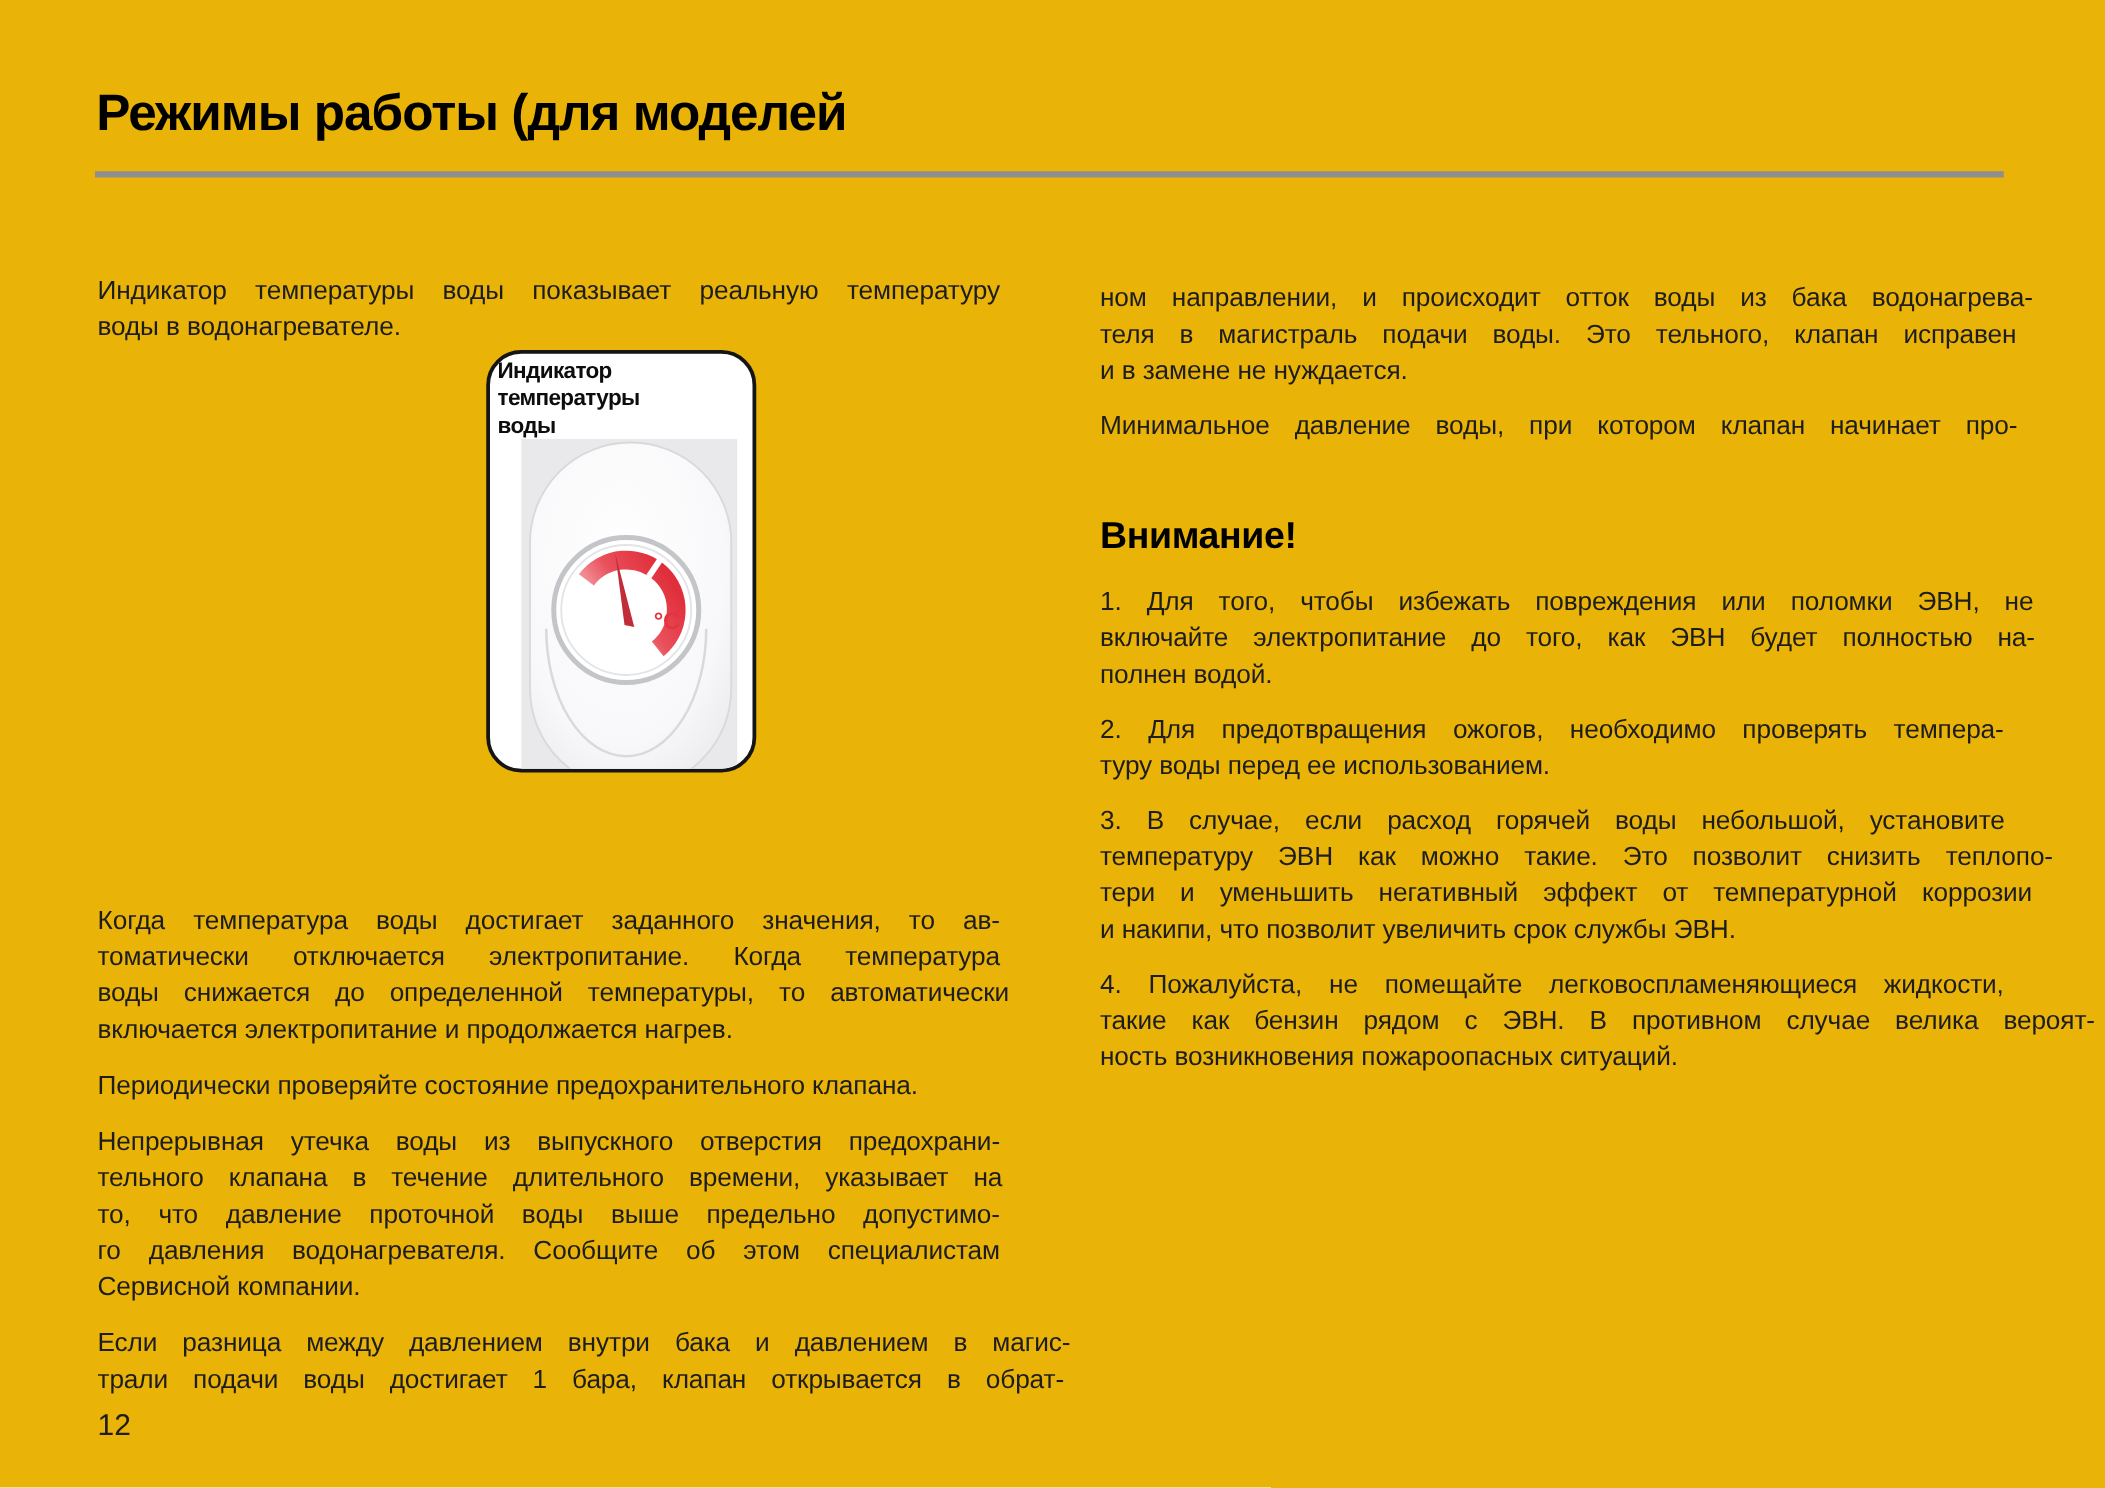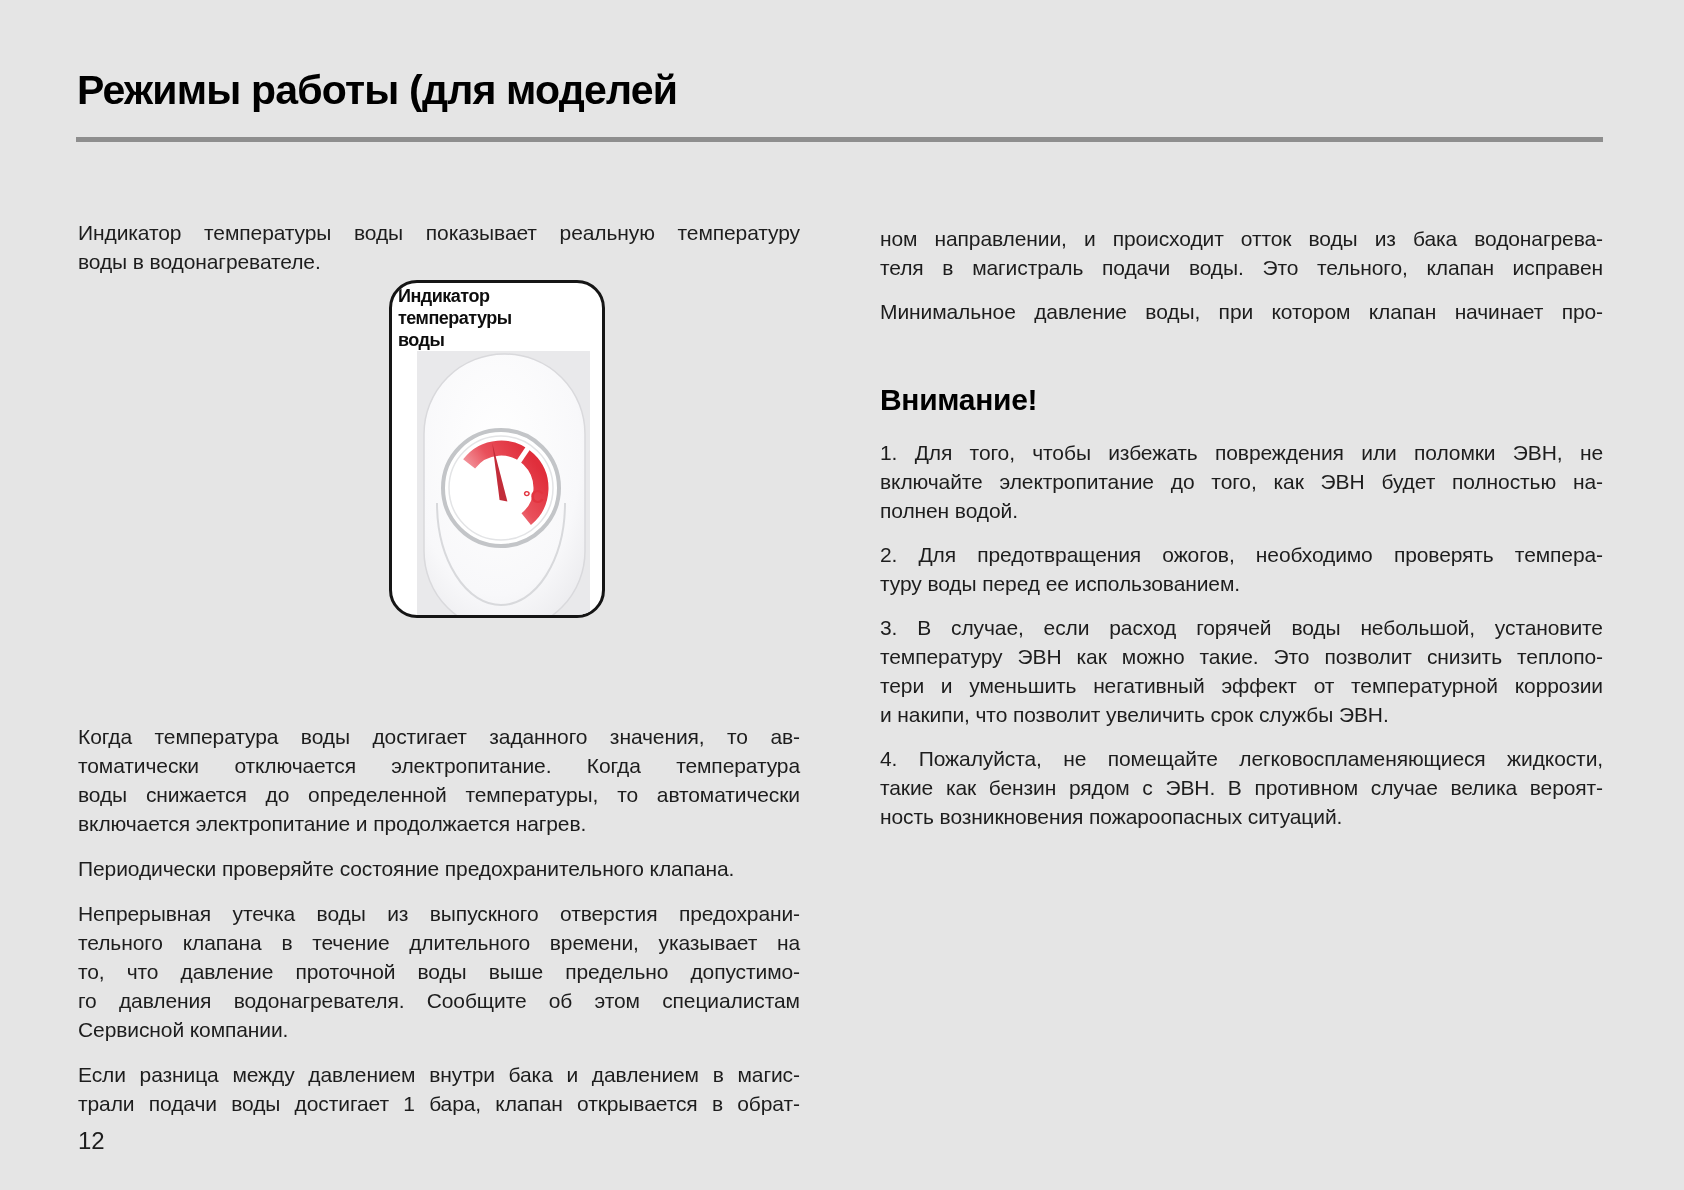--- a/index.html
+++ b/index.html
@@ -1,34 +1,34 @@
 <!DOCTYPE html>
 <html lang="ru"><head>
 <meta charset="utf-8">
 <style>
   html,body{margin:0;padding:0;background:#ffffff;}
   .page{
-    position:relative;width:1684px;height:1190px;background:#e5e5e5;
+    position:relative;width:1684px;height:1190px;background:#eab308;
     font-family:"Liberation Sans","DejaVu Sans",sans-serif;color:#1d1d1d;overflow:hidden;
   }
   .title{
     position:absolute;left:77px;top:68px;margin:0;
     font-size:41px;line-height:44px;font-weight:700;letter-spacing:-0.8px;color:#000;
   }
   .rule{position:absolute;left:76px;top:137px;width:1527px;height:5px;}
   .col{position:absolute;font-size:21px;line-height:29px;letter-spacing:-0.1px;}
   .col-left{left:78px;top:218px;width:722px;}
   .col-right{left:880px;top:224px;width:723px;}
   .para{margin:0;}
   #left-bottom .para{margin-top:16px;}
   #left-bottom .para:first-child{margin-top:104px;}
   #right-top .para + .para{margin-top:15px;}
   #right-items .para{margin-top:15px;}
   #right-items .para:first-child{margin-top:20px;}
-  .ln{height:29px;white-space:nowrap;overflow:visible;}
+  .ln{height:29px;white-space:nowrap;overflow:visible;gap:20px;}
   .jst{display:flex;justify-content:space-between;}
   .jst span{white-space:pre;}
   .warning-heading{
     margin:56px 0 0 0;font-size:30px;line-height:36px;font-weight:700;
     letter-spacing:-0.3px;color:#000;
   }
   .page-number{margin-top:8px;font-size:24px;letter-spacing:0;}
   
   .figure-box{
     box-sizing:border-box;width:216px;height:338px;margin:4px 12px 0 311px;
@@ -215,20 +215,21 @@
             <span>теля</span>
             <span>в</span>
             <span>магистраль</span>
             <span>подачи</span>
             <span>воды.</span>
             <span>Это</span>
             <span>тельного,</span>
             <span>клапан</span>
             <span>исправен</span>
           </div>
+          <div class="ln">и в замене не нуждается.</div>
         </div>
         <div class="para">
           <div class="ln jst">
             <span>Минимальное</span>
             <span>давление</span>
             <span>воды,</span>
             <span>при</span>
             <span>котором</span>
             <span>клапан</span>
             <span>начинает</span>

